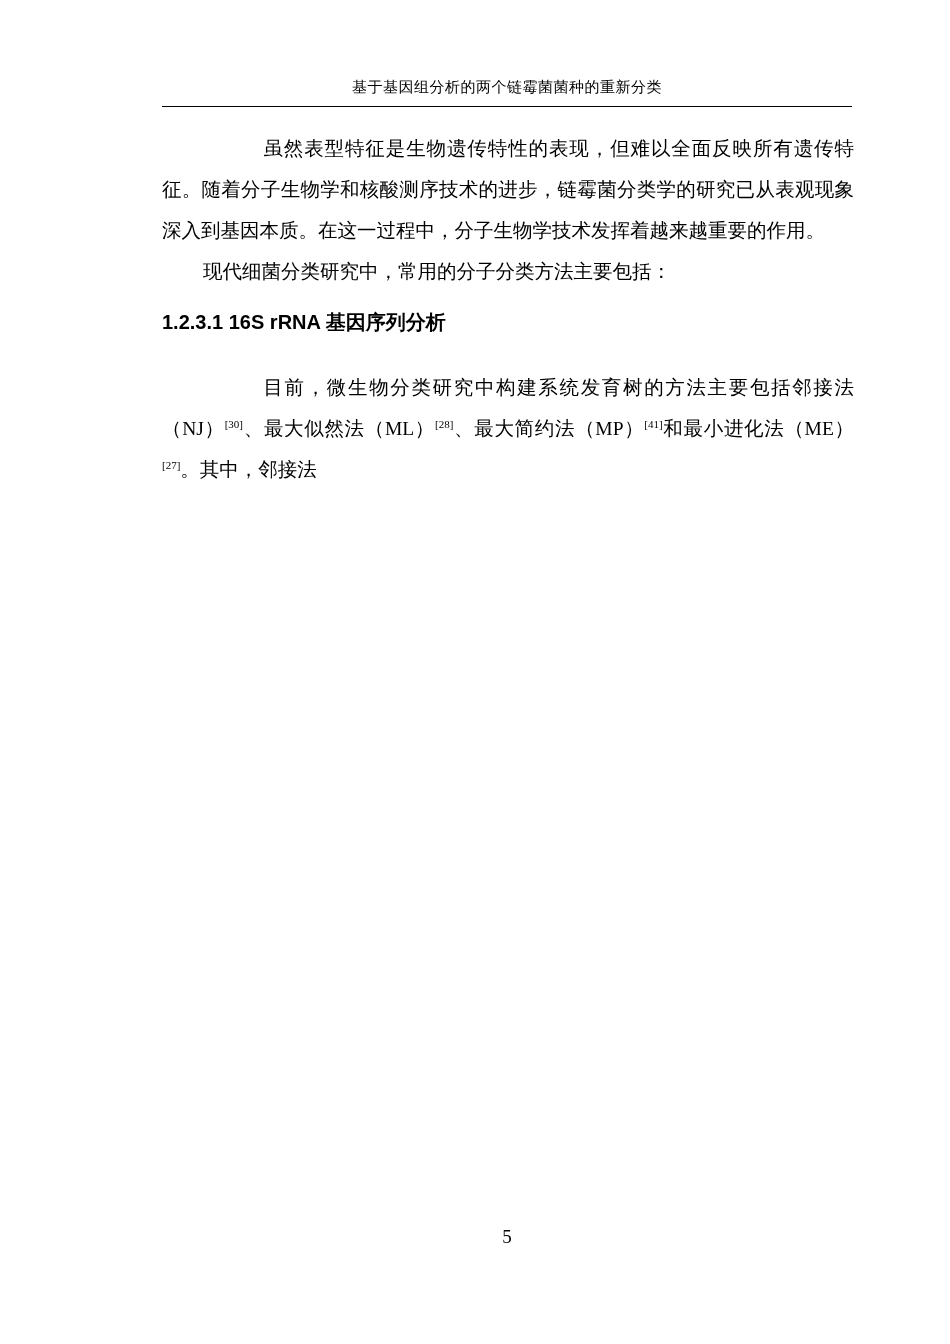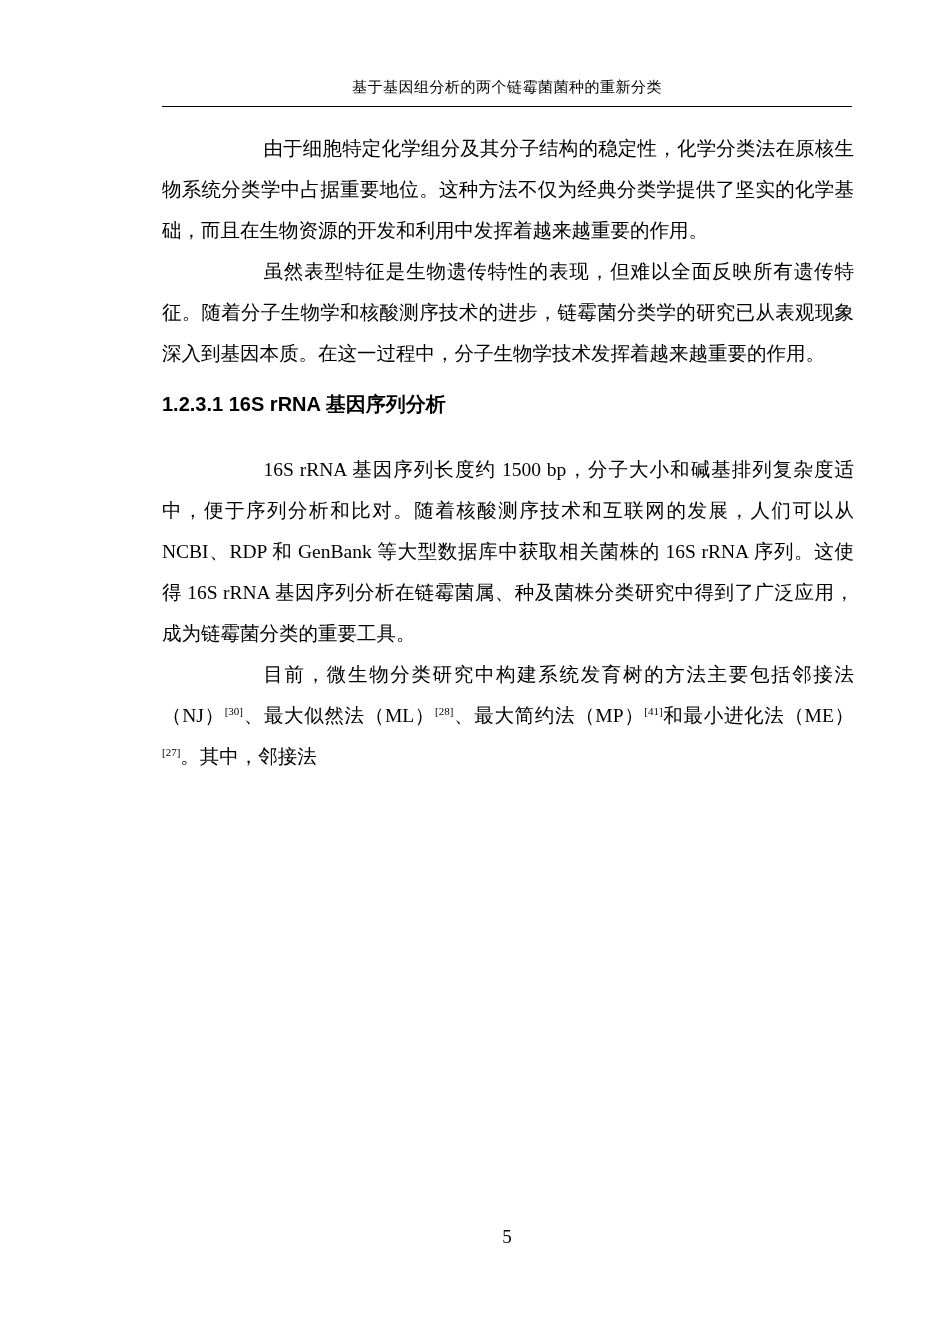--- a/index.html
+++ b/index.html
@@ -96,32 +96,31 @@
 <body>
 
 <div class="page">
 
   <div class="header">基于基因组分析的两个链霉菌菌种的重新分类</div>
   <div class="header-rule"></div>
 
   <div class="content">
 
 
-    <p class="indent">由于细胞特定化学组分及其分子结构的稳定性，化学分类法在原核生物系统分类学中占据重要地位。这种方法不仅为经典分类学提供了坚实的化学基础，而且在生物资源的开发和利用中发挥着越来越重要的作用。</p>
 
 
     <p class="indent">虽然表型特征是生物遗传特性的表现，但难以全面反映所有遗传特征。随着分子生物学和核酸测序技术的进步，链霉菌分类学的研究已从表观现象深入到基因本质。在这一过程中，分子生物学技术发挥着越来越重要的作用。</p>
 
+    <p class="indent-small">现代细菌分类研究中，常用的分子分类方法主要包括：</p>
 
     <div class="heading-sub">1.2.3.1 16S rRNA 基因序列分析</div>
 
     <div class="gap"></div>
 
 
-    <p class="indent">16S rRNA 基因序列长度约 1500 bp，分子大小和碱基排列复杂度适中，便于序列分析和比对。随着核酸测序技术和互联网的发展，人们可以从 NCBI、RDP 和 GenBank 等大型数据库中获取相关菌株的 16S rRNA 序列。这使得 16S rRNA 基因序列分析在链霉菌属、种及菌株分类研究中得到了广泛应用，成为链霉菌分类的重要工具。</p>
 
 
     <p class="indent"><span>目前，微生物分类研究中构建系统发育树的方法主要包括邻接法（NJ）</span><sup>[30]</sup><span>、最大似然法（ML）</span><sup>[28]</sup><span>、最大简约法（MP）</span><sup>[41]</sup><span>和最小进化法（ME）</span><sup>[27]</sup><span>。其中，邻接法</span></p>
 
   </div>
 
   <div class="pagenum">5</div>
 
 </div>
 

